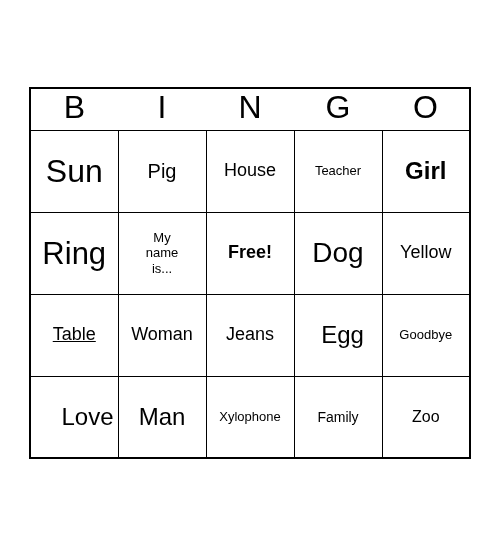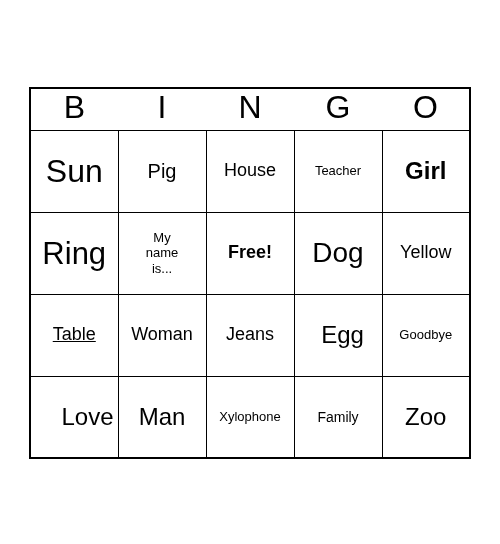--- a/index.html
+++ b/index.html
@@ -78,17 +78,17 @@
           <td style="font-size: 18px;">Woman</td>
           <td style="font-size: 18px;">Jeans</td>
           <td style="font-size: 24px; padding-left: 13px;">Egg</td>
           <td style="font-size: 13px;">Goodbye</td>
         </tr>
         <tr>
           <td style="font-size: 24px; text-align: right;">Love</td>
           <td style="font-size: 24px;">Man</td>
           <td style="font-size: 13px;">Xylophone</td>
           <td style="font-size: 14px;">Family</td>
-          <td style="font-size: 24px;">Zoo</td>
+          <td style="font-size: 16px;">Zoo</td>
         </tr>
       </tbody>
   </table>
 </div>
 
 </body></html>

